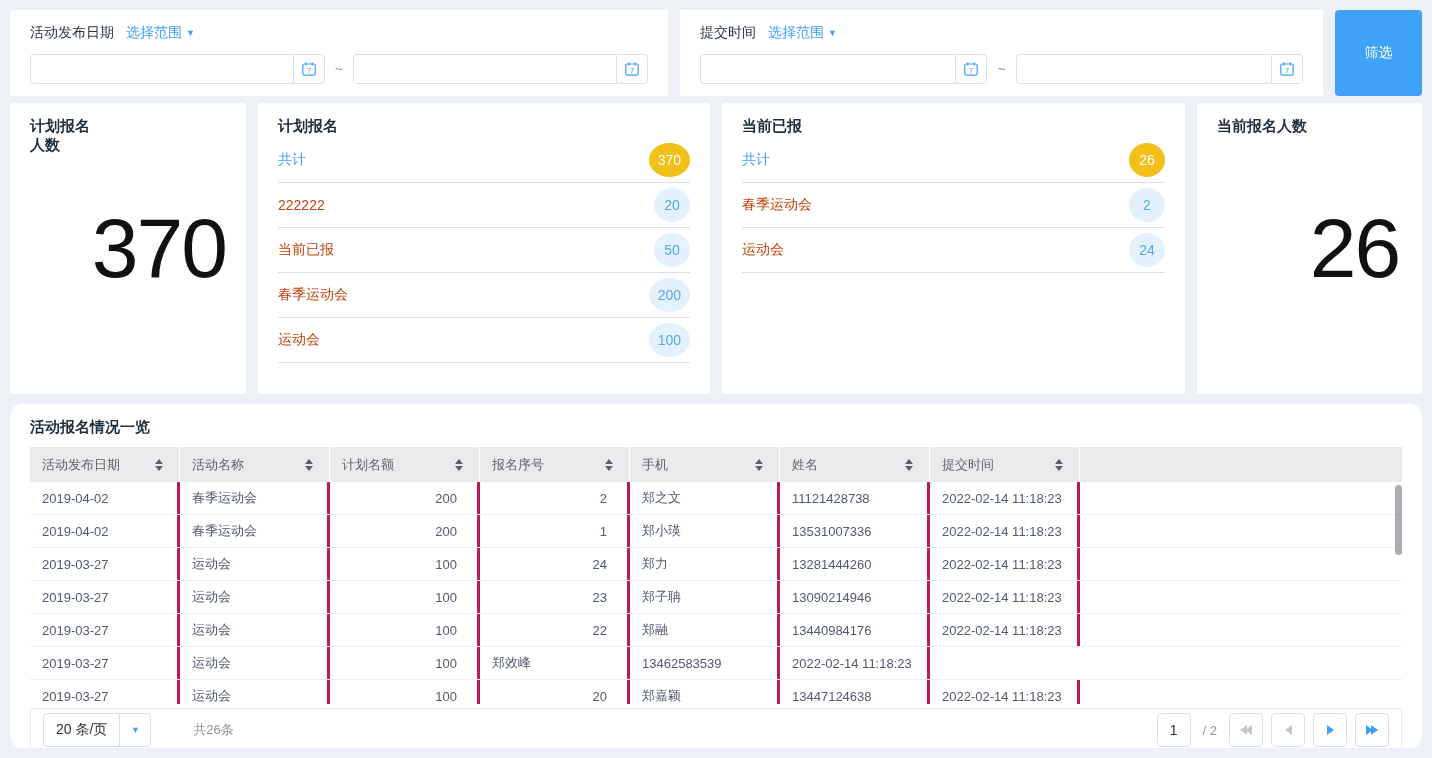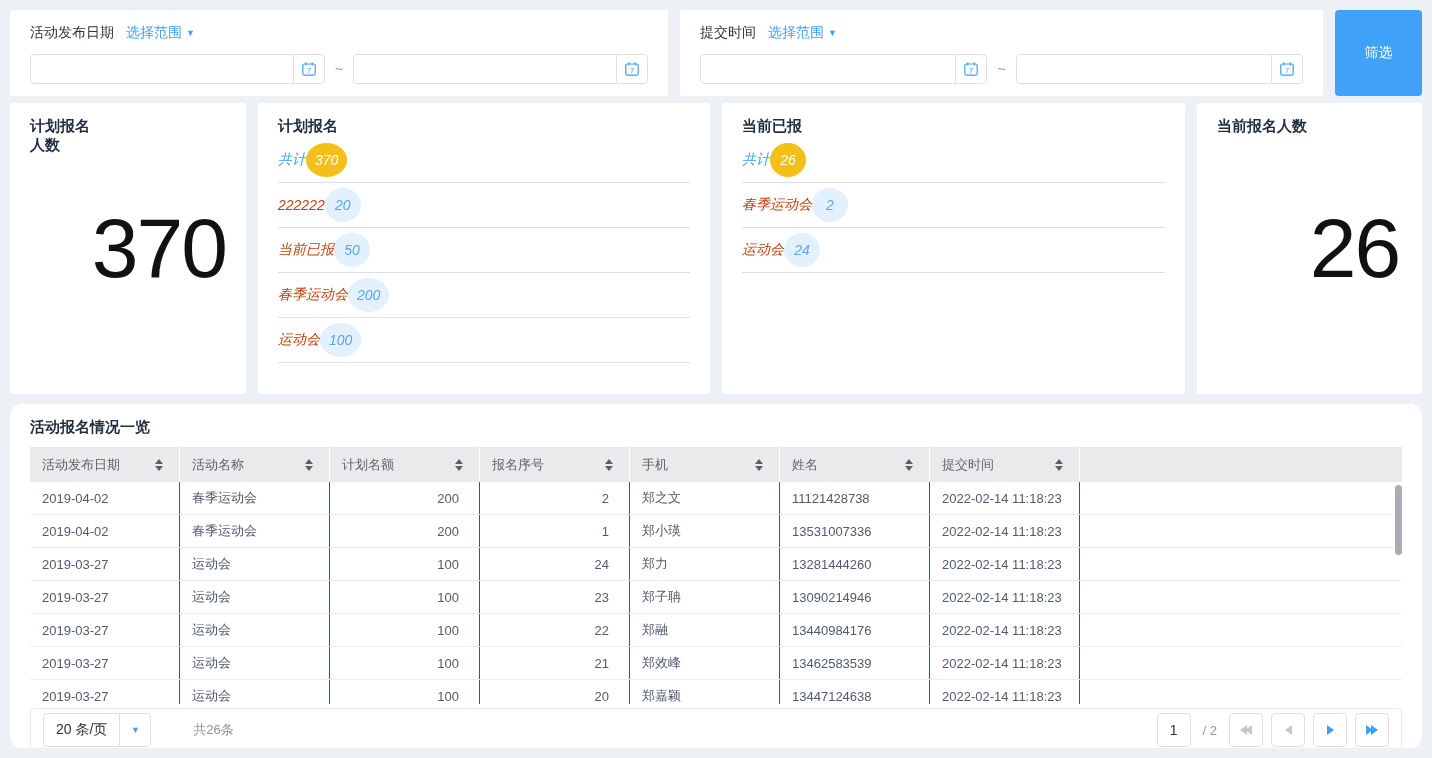--- a/index.html
+++ b/index.html
@@ -46,23 +46,22 @@
   .stat-card.c1 { width: 236px; }
   .stat-card.c4 { width: 225px; }
   .big-number {
     flex: 1; display: flex; align-items: center; justify-content: center;
     font-size: 84px; color: #111; letter-spacing: -2px;
   }
   .list-card.c2 { width: 452px; }
   .list-card.c3 { flex: 1; }
   .list-rows { margin-top: 2px; }
   .list-row {
-    height: 45px; display: flex; align-items: center; 
+    height: 45px; display: flex; align-items: center; justify-content: space-between;
     border-bottom: 1px solid #dcdfe4;
-    font-style: italic;
   }
   .list-label { color: #c2410c; font-size: 14px; }
   .list-label.highlight { color: #409EFF; }
   .badge {
     min-width: 36px; height: 34px; padding: 0 9px; border-radius: 50%;
     display: inline-flex; align-items: center; justify-content: center; font-size: 14px;
   }
   .badge-yellow { background: #F2C019; color: #fff; }
   .badge-blue { background: #E2F1FD; color: #58A7E8; }
 
@@ -80,21 +79,21 @@
   .sort-icon { margin-left: auto; margin-right: 16px; display: flex;
     flex-direction: column; gap: 2px; }
   .sort-icon .tri-up { width: 0; height: 0; border-left: 4px solid transparent;
     border-right: 4px solid transparent; border-bottom: 5px solid #5c6066; }
   .sort-icon .tri-dn { width: 0; height: 0; border-left: 4px solid transparent;
     border-right: 4px solid transparent; border-top: 5px solid #5c6066; }
   .t-body-wrap { position: relative; height: 222px; overflow: hidden; flex: none; }
   .t-row { display: flex; height: 33px; border-bottom: 1px solid #EBEEF5; }
   .t-cell {
     width: 150px; display: flex; align-items: center; padding-left: 12px;
-    font-size: 13px; color: #515a6e; border-right: 1px solid #be185d; flex: none;
+    font-size: 13px; color: #515a6e; border-right: 3px solid #be185d; flex: none;
     overflow: hidden; white-space: nowrap;
   }
   .t-cell.num { justify-content: flex-end; padding-left: 0; padding-right: 20px; }
   .t-cell.filler { flex: 1; border-right: none; width: auto; }
   .scroll-thumb {
     position: absolute; right: 0; top: 3px; width: 7px; height: 70px;
     background: #A9ACB2; border-radius: 4px;
   }
 
   
@@ -366,21 +365,20 @@
             <div class="t-cell num">22</div>
             <div class="t-cell">郑融</div>
             <div class="t-cell">13440984176</div>
             <div class="t-cell">2022-02-14 11:18:23</div>
             <div class="t-cell filler"></div>
           </div>
           <div class="t-row">
             <div class="t-cell">2019-03-27</div>
             <div class="t-cell">运动会</div>
             <div class="t-cell num">100</div>
-            <div class="t-cell num">21</div>
             <div class="t-cell">郑效峰</div>
             <div class="t-cell">13462583539</div>
             <div class="t-cell">2022-02-14 11:18:23</div>
             <div class="t-cell filler"></div>
           </div>
           <div class="t-row">
             <div class="t-cell">2019-03-27</div>
             <div class="t-cell">运动会</div>
             <div class="t-cell num">100</div>
             <div class="t-cell num">20</div>

